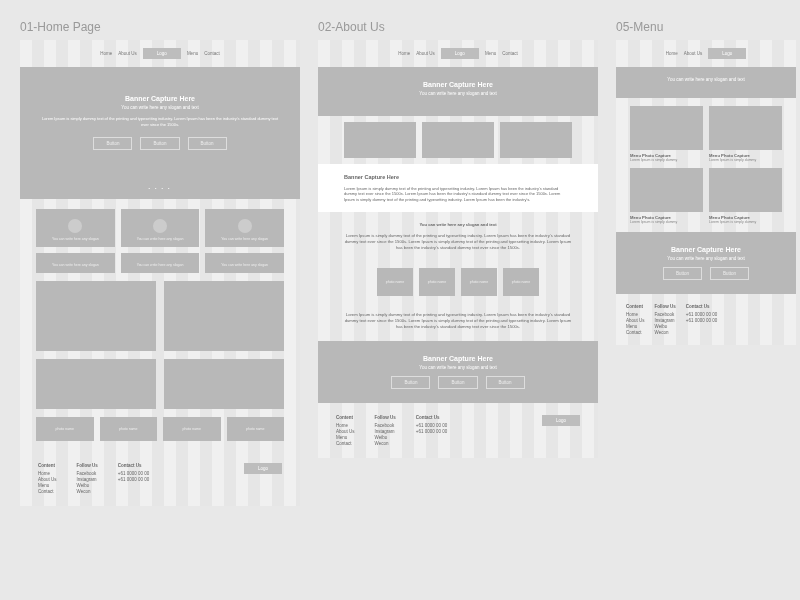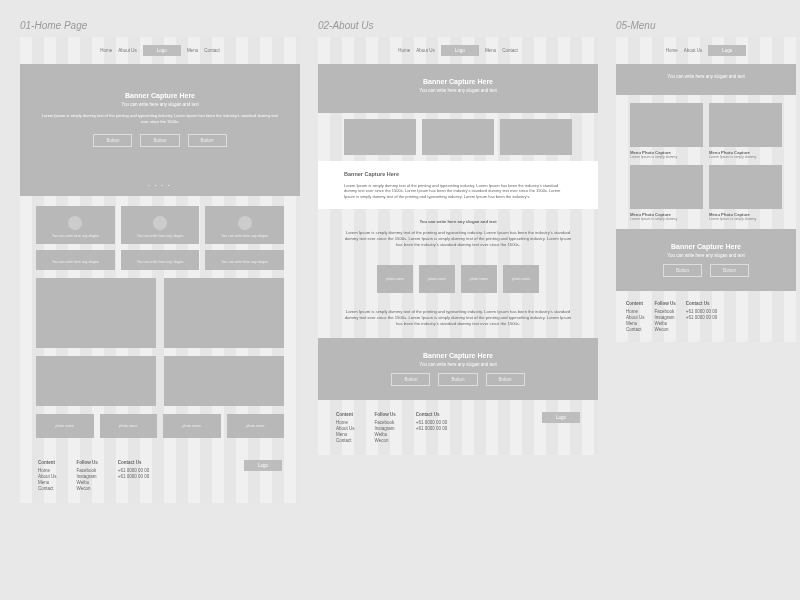--- a/index.html
+++ b/index.html
@@ -12,24 +12,23 @@
     width: 800px;
     height: 600px;
     overflow: hidden;
   }
   .canvas {
     display: flex;
     gap: 18px;
     align-items: flex-start;
   }
   .page-label {
-    font-size: 10px;
+    font-size: 12px;
     color: #999;
     margin-bottom: 6px;
-    font-style: italic;
   }
   .wireframe {
     background: #fff;
     width: 280px;
     position: relative;
   }
   .wireframe.w3 { width: 180px; }
   .stripes {
     background: repeating-linear-gradient(90deg, #f0f0f0 0, #f0f0f0 12px, #e6e6e6 12px, #e6e6e6 24px);
   }

